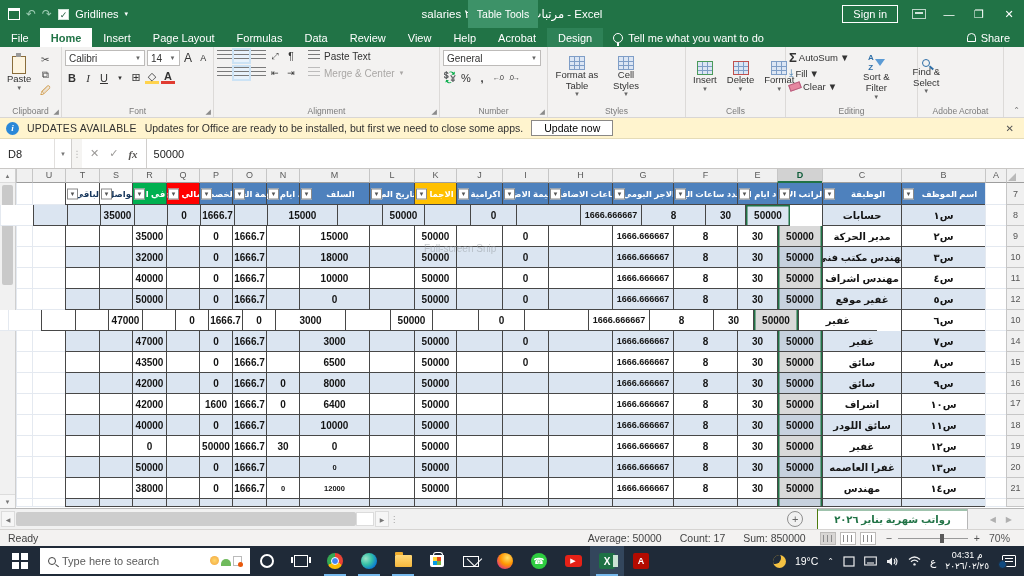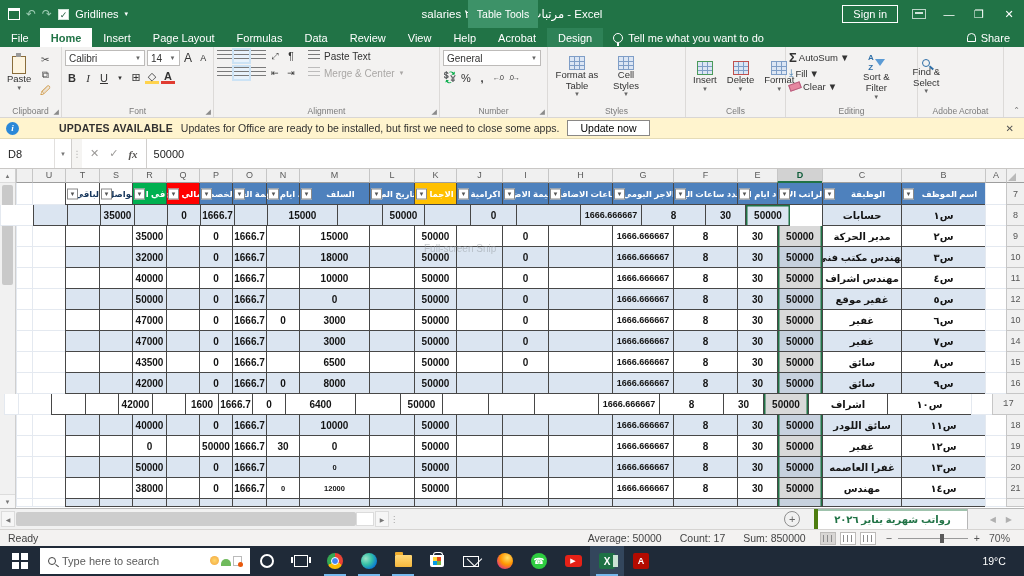--- a/index.html
+++ b/index.html
@@ -60,21 +60,21 @@
   .funnel { width:0; height:0; border-left:5px solid transparent; border-right:5px solid transparent; border-top:7px solid #5b9bd5; }
   .mag { width:8px; height:8px; border:1.6px solid #2f6fa7; border-radius:50%; position:relative; }
   .mag::after { content:""; position:absolute; left:6px; top:7px; width:5px; height:1.6px; background:#2f6fa7; transform:rotate(40deg); }
   .pdfico { width:15px; height:18px; background:#fff; border:1px solid #b0b0b0; position:relative; }
   .pdfico::after { content:"A"; position:absolute; inset:0; color:#c11e1e; font-size:10px; font-weight:bold; text-align:center; line-height:17px; }
   .collapse { position:absolute; right:4px; bottom:2px; font-size:8px; color:#777; }
 
   
   #notif { position:absolute; top:118px; left:0; right:0; height:21px; background:#fff4ce; border-bottom:1px solid #e5dbb7; display:flex; align-items:center; font-size:10.5px; color:#323130; padding:0 6px; gap:8px; }
   .info-ic { width:13px; height:13px; border-radius:50%; background:#2b88d8; color:#fff; font-size:9px; font-weight:bold; text-align:center; line-height:13px; flex:0 0 auto; font-family:"Liberation Serif",serif; font-style:italic; }
-  .notif-title { font-weight:bold; letter-spacing:.2px;margin-left:32px; }
+  .notif-title { font-weight:normal; letter-spacing:.2px; }
   .updbtn { border:1px solid #8a8886; background:#fff; font-size:10.5px; padding:1px 12px; cursor:pointer; }
   .notif-x { margin-left:auto; font-size:10px; color:#555; cursor:pointer; padding-right:4px; }
 
   
   #fbar { position:absolute; top:139px; left:0; right:0; height:30px; background:#f5f4f2; border-bottom:1px solid #c9c7c5; display:flex; align-items:stretch; }
   .namebox { width:72px; background:#fff; border-right:1px solid #d0cecc; font-size:11px; color:#222; display:flex; align-items:center; padding-left:8px; }
   .namebox .car { margin-left:auto; font-size:6px; color:#777; padding:0 5px; border-left:1px solid #e2e0de; align-self:stretch; display:flex; align-items:center; }
   .fdots { width:10px; display:flex; align-items:center; justify-content:center; color:#b5b3b1; font-size:9px; }
   .fbtns { display:flex; align-items:center; gap:10px; padding:0 8px; border-right:1px solid #d0cecc; background:#fff; }
   .fbtns span { font-size:11px; color:#9a9896; }
@@ -109,21 +109,21 @@
   .smalltxt { font-size:7.5px; }
   #watermark { position:absolute; left:424px; top:74px; font-size:10px; color:#9aa0a6; opacity:.55; direction:ltr; pointer-events:none; }
 
   
   #tabsrow { position:absolute; top:508px; left:0; right:0; height:21px; background:#f1f1f1; border-top:1px solid #b7b7b7; display:flex; align-items:stretch; font-size:10px; }
   .hsar { width:14px; display:flex; align-items:center; justify-content:center; color:#777; font-size:6px; background:#f6f6f6; border:1px solid #dcdcdc; margin:2px 1px; cursor:pointer; }
   .hthumb { width:340px; background:#cdcdcd; border-radius:2px; margin:3px 0; }
   .htrack { width:18px; background:#fff; border:1px solid #dcdcdc; margin:3px 0; }
   .splitdots { width:8px; color:#9a9a9a; font-size:8px; display:flex; align-items:center; justify-content:center; }
   .addsheet { margin-left:auto; width:16px; height:16px; border-radius:50%; border:1px solid #8f8f8f; color:#666; font-size:11px; line-height:14px; text-align:center; align-self:center; cursor:pointer; }
-  .sheettab { margin-left:14px; background:#fff; border-left:4px solid #4d7c0f; border-right:1px solid #b7b7b7; color:#217346; font-weight:bold; display:flex; align-items:center; padding:0 16px; direction:rtl; cursor:pointer; box-shadow:inset 0 2px 0 #9fc3ad; }
+  .sheettab { margin-left:14px; background:#fff; border-left:1px solid #4d7c0f; border-right:1px solid #b7b7b7; color:#217346; font-weight:bold; display:flex; align-items:center; padding:0 16px; direction:rtl; cursor:pointer; box-shadow:inset 0 2px 0 #9fc3ad; }
   .tabnav { display:flex; align-items:center; gap:10px; padding:0 12px; color:#b0b0b0; font-size:8px; margin-left:10px; }
 
   
   #statusbar { position:absolute; top:529px; left:0; right:0; height:17px; background:#f3f2f1; border-top:1px solid #d6d4d2; display:flex; align-items:center; font-size:10.5px; color:#444; }
   .ready { padding-left:8px; }
   .aggs { margin-left:auto; display:flex; gap:18px; padding-right:14px; }
   .viewbtns { display:flex; gap:4px; padding-right:10px; }
   .vb { width:16px; height:13px; border:1px solid #bdbbb9; background:#fff; position:relative; cursor:pointer; }
   .vb.sel { background:#d8d6d4; }
   .vb::after { content:""; position:absolute; inset:2px; background:repeating-linear-gradient(90deg,#8a8a8a 0 1px,transparent 1px 4px); }
@@ -161,21 +161,21 @@
   .store::before { content:""; position:absolute; top:-3px; left:3px; width:8px; height:3px; border:1.2px solid #fff; border-bottom:none; border-radius:3px 3px 0 0; }
   .store::after { content:""; position:absolute; inset:2px 3px; background:conic-gradient(#e64a19 0 25%,#7cb342 25% 50%,#039be5 50% 75%,#fdd835 75%); }
   .mailic { width:16px; height:11px; border:1.4px solid #fff; position:relative; }
   .mailic::after { content:""; position:absolute; left:0; top:0; width:10px; height:10px; border-right:1.4px solid #fff; border-bottom:1.4px solid #fff; transform:rotate(45deg) translate(1px,-6px); }
   .firefox { width:16px; height:16px; border-radius:50%; background:radial-gradient(circle at 65% 30%,#ffe066,#ff9500 45%,#e3387a 80%,#722291); }
   .whats { width:16px; height:16px; border-radius:50%; background:#2ecc40; color:#fff; font-size:9px; display:flex; align-items:center; justify-content:center; }
   .yt { width:17px; height:12px; background:#e62117; border-radius:3px; color:#fff; font-size:7px; display:flex; align-items:center; justify-content:center; }
   .xlic { width:16px; height:16px; background:#1e7145; color:#fff; font-size:10px; font-weight:bold; display:flex; align-items:center; justify-content:center; border-radius:2px; position:relative; }
   .xlic::before { content:""; position:absolute; right:-3px; top:2px; width:5px; height:12px; background:#cae2d4; }
   .acro { width:16px; height:16px; background:#b30b00; color:#fff; font-size:9px; font-weight:bold; display:flex; align-items:center; justify-content:center; border-radius:2px; }
-  .tray { margin-left:auto; display:flex; align-items:center; gap:9px; padding-right:8px; font-size:10.5px;flex-direction:column; }
+  .tray { margin-left:auto; display:flex; align-items:center; gap:9px; padding-right:8px; font-size:10.5px; }
   .moon { width:13px; height:13px; border-radius:50%; background:#f5c242; position:relative; overflow:hidden; }
   .moon::after { content:""; position:absolute; left:-4px; top:-3px; width:12px; height:12px; border-radius:50%; background:#1f2a38; }
   .trayic { opacity:.92; display:flex; align-items:center; }
   .clock { text-align:center; font-size:9px; line-height:1.25; }
   .notifico { width:14px; height:12px; border:1.3px solid #fff; border-radius:1px; position:relative; margin-left:4px; }
   .notifico::after { content:""; position:absolute; left:2px; top:2px; right:2px; height:1.2px; background:#fff; box-shadow:0 3px 0 #fff; }
   .badge { position:absolute; left:-5px; bottom:-3px; width:9px; height:9px; border-radius:50%; background:#10497e; border:1px solid #1f2a38; font-size:6px; line-height:8px; text-align:center; }
 </style>
 </head>
 <body>
@@ -656,21 +656,21 @@
           <div class="cell tc b" style="width: 33px; flex: 0 0 auto;"></div>
           <div class="cell tc b" style="width: 34px; flex: 0 0 auto;">50000</div>
           <div class="cell tc b" style="width: 33px; flex: 0 0 auto;"></div>
           <div class="cell tc b" style="width: 34px; flex: 0 0 auto;"></div>
           <div class="cell oc" style="width: 33px; flex: 0 0 auto;"></div>
           <div class="cell oc" style="width: 14px; flex: 1 0 auto;"></div>
         </div>
         <div class="grow">
           <div class="rn" style="width: 18px; flex: 0 0 auto;">10</div>
           <div class="cell oc" style="width: 21px; flex: 0 0 auto;"></div>
-          <div class="cell tc" style="width: 84px; flex: 0 0 auto;">س٦</div>
+          <div class="cell tc" style="width: 84px; flex: 0 0 auto; margin-left: 24px;">س٦</div>
           <div class="cell tc" style="width: 79px; flex: 0 0 auto;">غفير</div>
           <div class="cell tc dsel" style="width: 45px; flex: 0 0 auto;">50000</div>
           <div class="cell tc" style="width: 40px; flex: 0 0 auto;">30</div>
           <div class="cell tc" style="width: 64px; flex: 0 0 auto;">8</div>
           <div class="cell tc" style="font-size: 9px; width: 61px; flex: 0 0 auto;">1666.666667</div>
           <div class="cell tc" style="width: 64px; flex: 0 0 auto;"></div>
           <div class="cell tc" style="width: 46px; flex: 0 0 auto;">0</div>
           <div class="cell tc" style="width: 46px; flex: 0 0 auto;"></div>
           <div class="cell tc" style="width: 42px; flex: 0 0 auto;">50000</div>
           <div class="cell tc" style="width: 45px; flex: 0 0 auto;"></div>
@@ -754,21 +754,21 @@
           <div class="cell tc b" style="width: 34px; flex: 0 0 auto;">1666.7</div>
           <div class="cell tc b" style="width: 33px; flex: 0 0 auto;">0</div>
           <div class="cell tc b" style="width: 33px; flex: 0 0 auto;"></div>
           <div class="cell tc b" style="width: 34px; flex: 0 0 auto;">42000</div>
           <div class="cell tc b" style="width: 33px; flex: 0 0 auto;"></div>
           <div class="cell tc b" style="width: 34px; flex: 0 0 auto;"></div>
           <div class="cell oc" style="width: 33px; flex: 0 0 auto;"></div>
           <div class="cell oc" style="width: 14px; flex: 1 0 auto;"></div>
         </div>
         <div class="grow">
-          <div class="rn" style="width: 32px; flex: 0 0 auto; font-family: Liberation Mono, monospace;">17</div>
+          <div class="rn" style="width: 18px; flex: 0 0 auto; font-family: Liberation Mono, monospace;">17</div>
           <div class="cell oc" style="width: 21px; flex: 0 0 auto;"></div>
           <div class="cell tc" style="width: 84px; flex: 0 0 auto;">س١٠</div>
           <div class="cell tc" style="width: 79px; flex: 0 0 auto;">اشراف</div>
           <div class="cell tc dsel" style="width: 45px; flex: 0 0 auto;">50000</div>
           <div class="cell tc" style="width: 40px; flex: 0 0 auto;">30</div>
           <div class="cell tc" style="width: 64px; flex: 0 0 auto;">8</div>
           <div class="cell tc" style="font-size: 9px; width: 61px; flex: 0 0 auto;">1666.666667</div>
           <div class="cell tc" style="width: 64px; flex: 0 0 auto;"></div>
           <div class="cell tc" style="width: 46px; flex: 0 0 auto;"></div>
           <div class="cell tc" style="width: 46px; flex: 0 0 auto;"></div>

